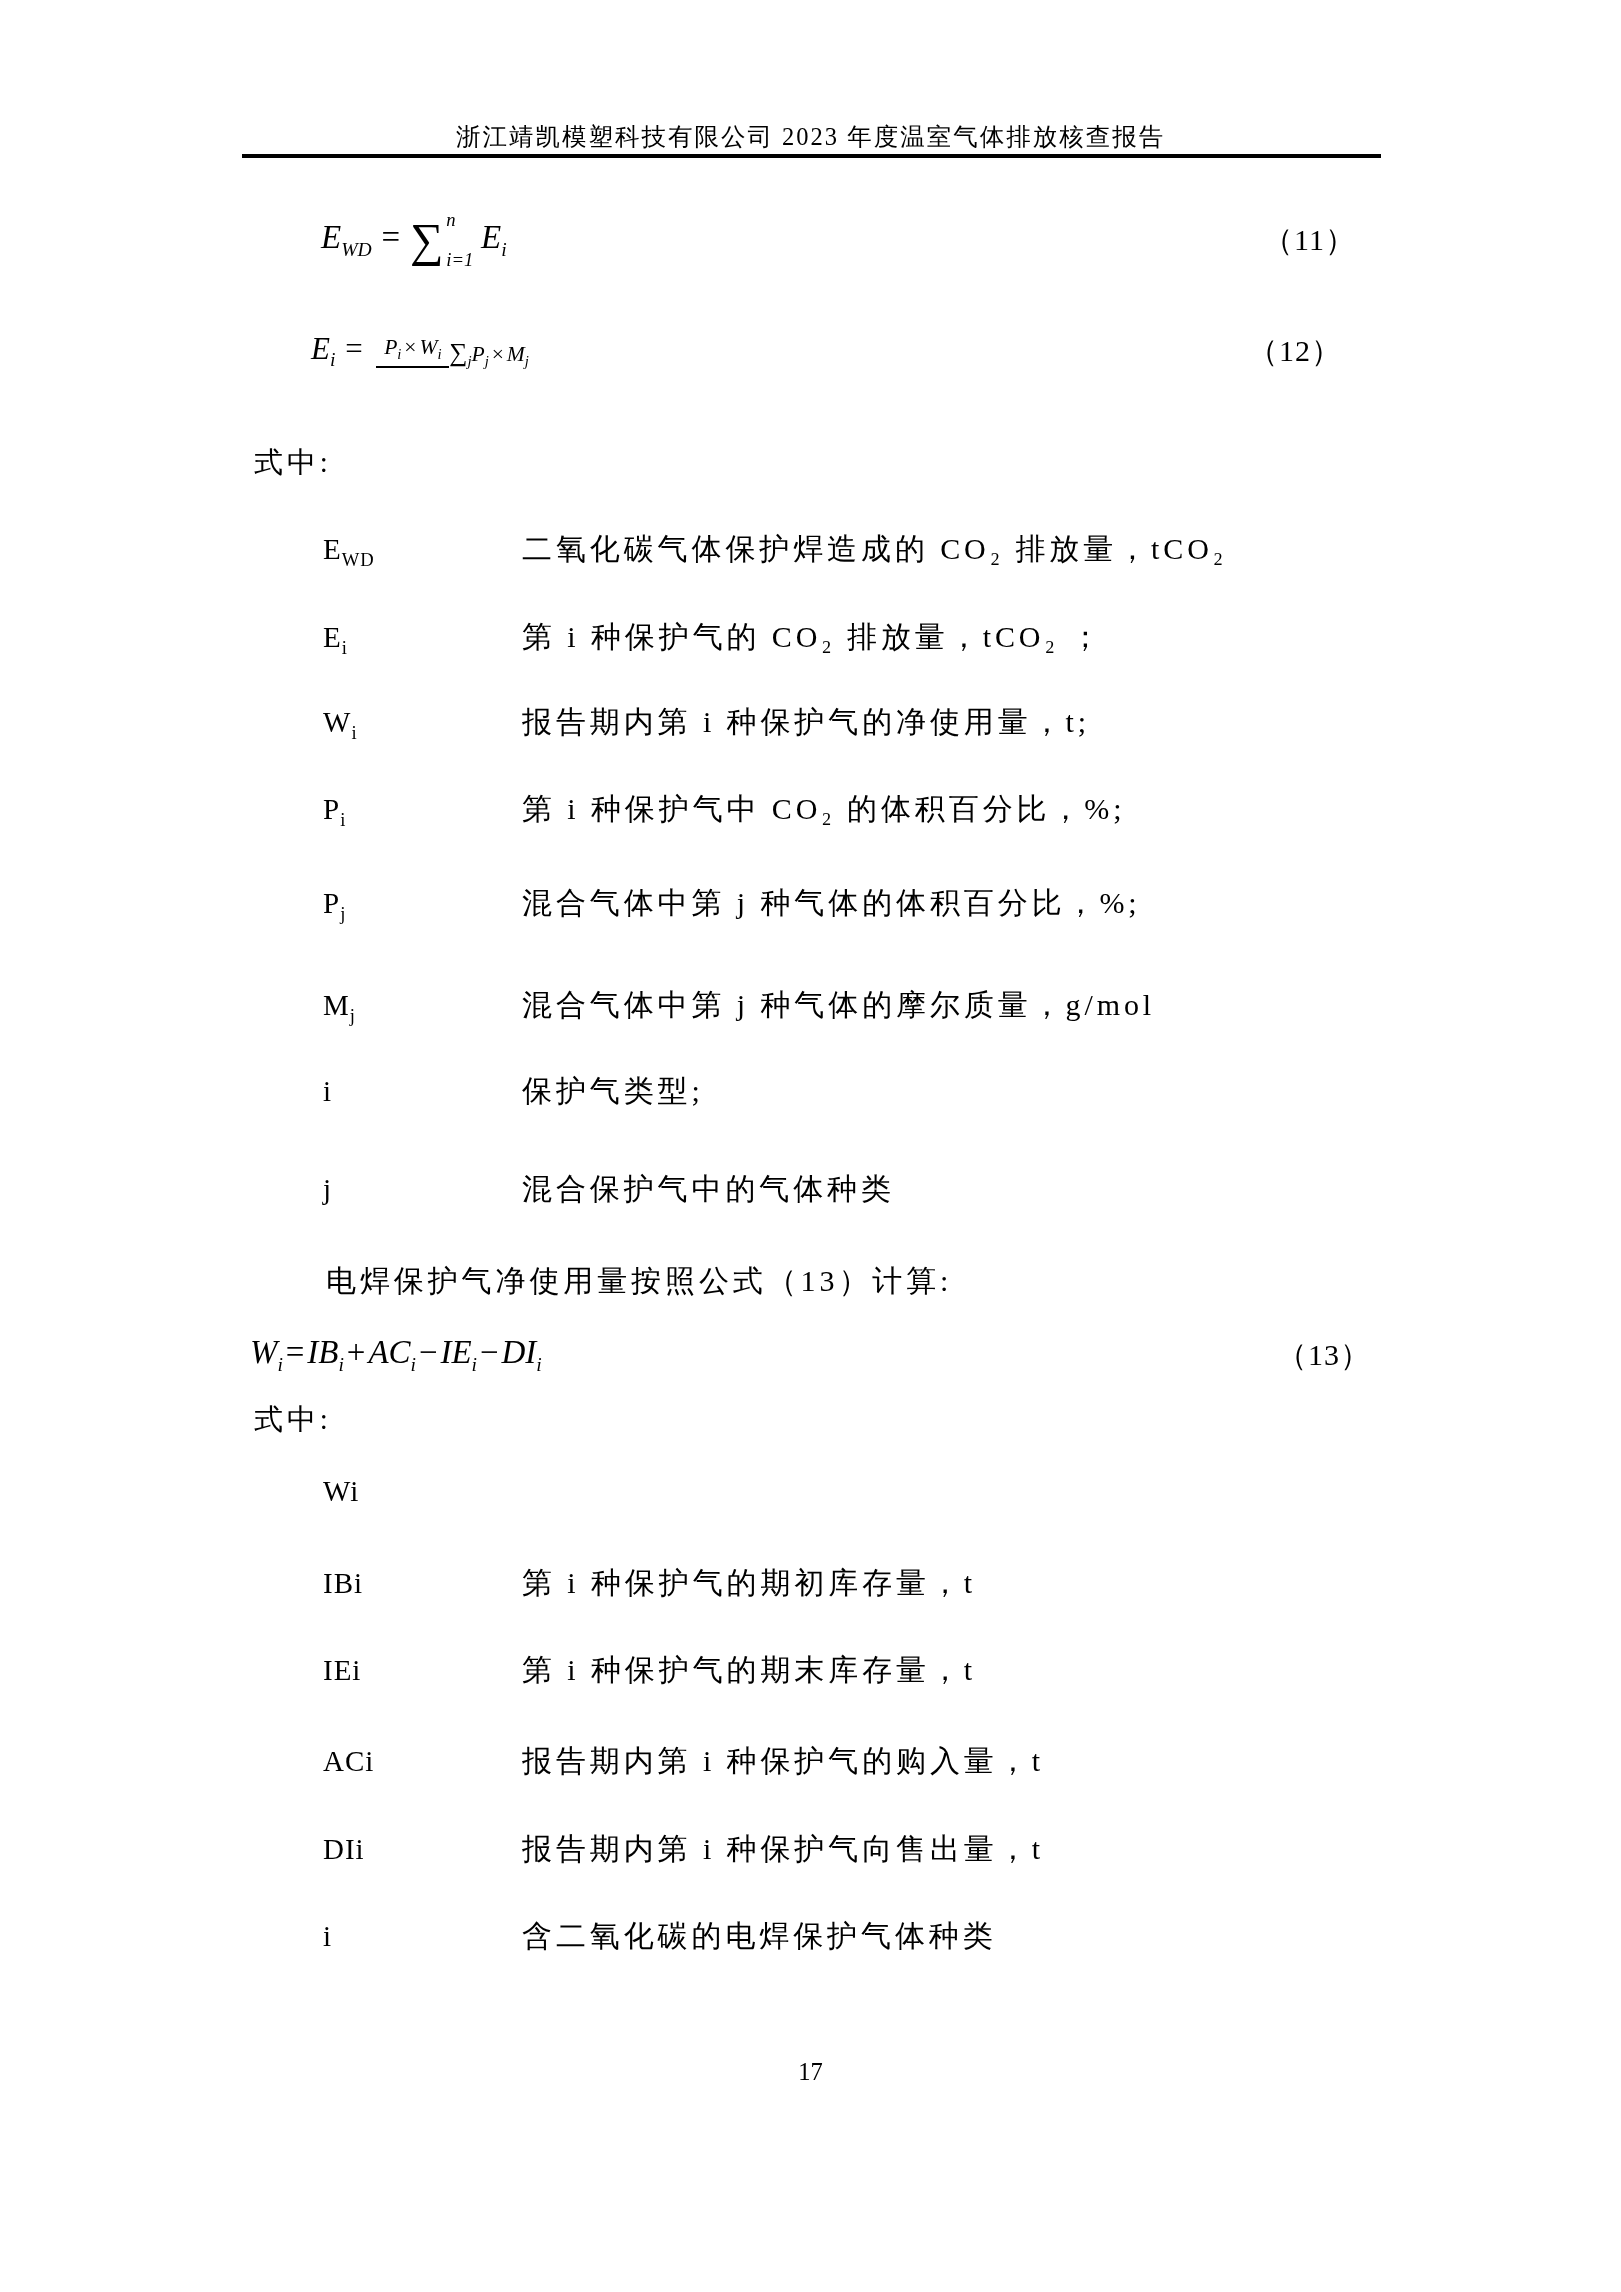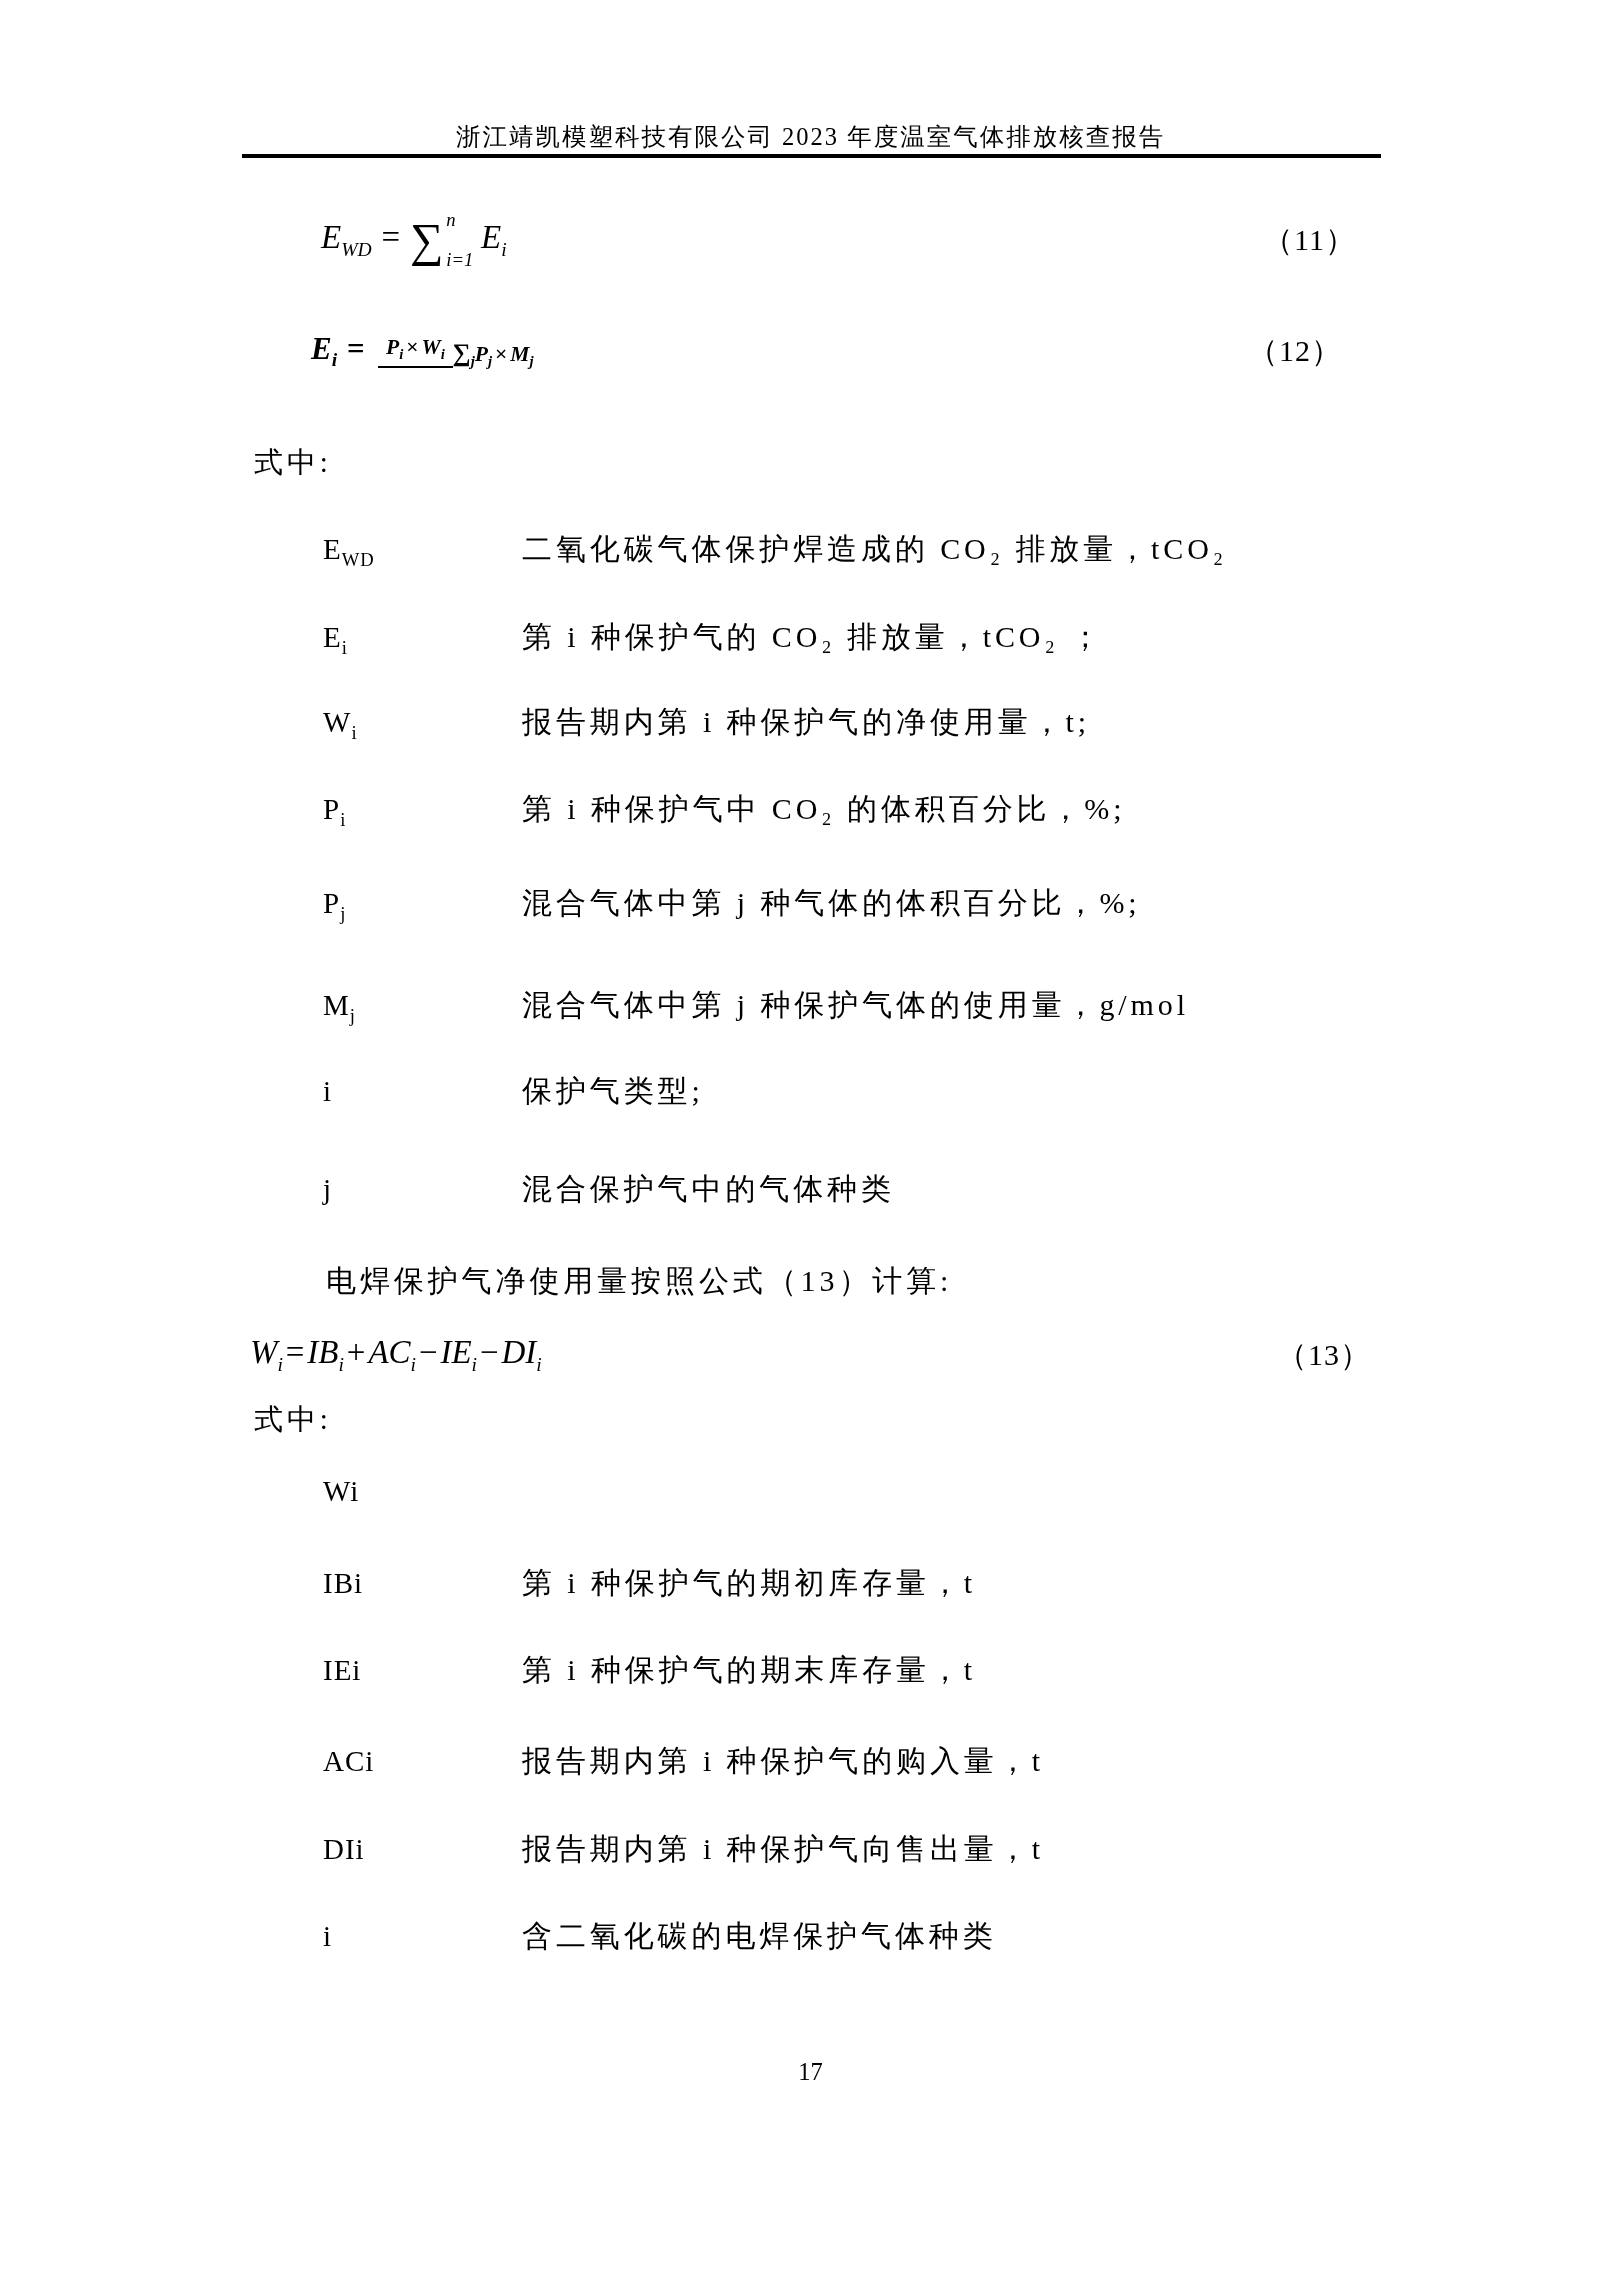--- a/index.html
+++ b/index.html
@@ -91,21 +91,21 @@
           <span class="sigma">∑</span>
           <span class="limits">
             <span class="lim">n</span>
             <span class="lim">i=1</span>
           </span>
         </span><span class="mi">E</span><sub class="msub">i</sub></span>
     <span class="eqno" style="right:265px">（11）</span>
   </div>
 
   <div class="abs formula" style="top:304px;height:94px;">
-    <span class="math" style="margin-left:311px;font-size:31px;font-weight:bold;"><span class="mi">E</span><sub class="msub">i</sub><span class="mo">=</span><span class="frac">
+    <span class="math" style="margin-left:311px;font-size:31px;"><span class="mi">E</span><sub class="msub">i</sub><span class="mo">=</span><span class="frac">
           <span class="fnum"><span class="mi">P</span><sub>i</sub><span class="mo-tight">×</span><span class="mi">W</span><sub>i</sub></span>
           <span class="fden"><span class="fsigma">∑</span><sub>j</sub><span class="mi">P</span><sub>j</sub><span class="mo-tight">×</span><span class="mi">M</span><sub>j</sub></span>
         </span></span>
     <span class="eqno" style="right:279px">（12）</span>
   </div>
 
   <div class="abs where" style="top:443px;left:254px;">式中:</div>
 
   <div class="abs def-row" style="top:529px">
     <span class="term"><span>E</span><sub>WD</sub></span>
@@ -122,21 +122,21 @@
   <div class="abs def-row" style="top:789px">
     <span class="term"><span>P</span><sub>i</sub></span>
     <span class="desc">第 i 种保护气中 CO₂ 的体积百分比，%;</span>
   </div>
   <div class="abs def-row" style="top:883px">
     <span class="term"><span>P</span><sub>j</sub></span>
     <span class="desc">混合气体中第 j 种气体的体积百分比，%;</span>
   </div>
   <div class="abs def-row" style="top:985px">
     <span class="term"><span>M</span><sub>j</sub></span>
-    <span class="desc">混合气体中第 j 种保护气体的使用量，g/mol</span>
+    <span class="desc">混合气体中第 j 种气体的摩尔质量，g/mol</span>
   </div>
   <div class="abs def-row" style="top:1071px">
     <span class="term"><span>i</span><sub></sub></span>
     <span class="desc">保护气类型;</span>
   </div>
   <div class="abs def-row" style="top:1169px">
     <span class="term"><span>j</span><sub></sub></span>
     <span class="desc">混合保护气中的气体种类</span>
   </div>
 

